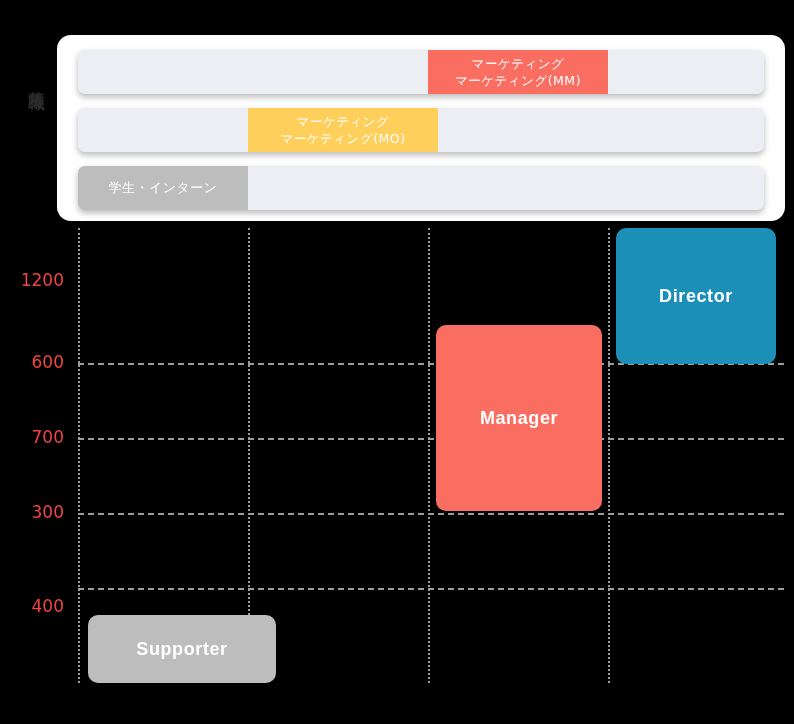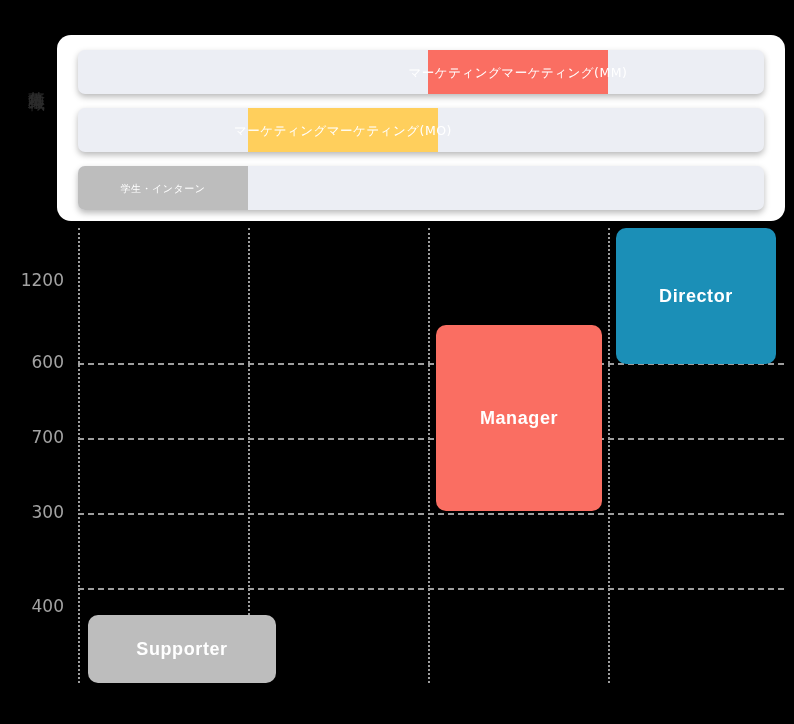--- a/index.html
+++ b/index.html
@@ -54,21 +54,21 @@
   #role-bar-mm  { top: 15px; }
   #role-bar-mo  { top: 73px; }
   #role-bar-st  { top: 131px; }
 
   .role-seg {
     position: absolute;
     top: 0;
     height: 44px;
     box-sizing: border-box;
     display: flex;
-    flex-direction: row;
+    flex-direction: column;
     align-items: center;
     justify-content: center;
     color: #ffffff;
     font-size: 12.5px;
     line-height: 17px;
     letter-spacing: 0.5px;
     font-family: "DejaVu Sans", sans-serif;
     white-space: nowrap;
   }
   
@@ -84,21 +84,22 @@
     background: #ffcf5c;
     color: #ffffff;
   }
   
   #seg-st {
     left: 0px;
     width: 170px;
     background: #bdbdbd;
     border-radius: 7px 0 0 7px;
     justify-content: center;
-    font-size: 10px;
+    font-size: 13px;
+    font-family: Liberation Mono, monospace;
   }
   .seg-line { display: block; }
 
   
   #plot {
     position: absolute;
     left: 0;
     top: 0;
     width: 794px;
     height: 724px;
@@ -115,21 +116,21 @@
     left: 78px;
     width: 706px;
     height: 0;
     border-top: 2px dashed #9d9d9d;
   }
   .ytick {
     position: absolute;
     left: 0;
     width: 64px;
     text-align: right;
-    color: #a3a3a3;
+    color: #ef4444;
     font-size: 17px;
     font-family: "DejaVu Sans", sans-serif;
   }
 
   
   .role-box {
     position: absolute;
     border-radius: 10px;
     display: flex;
     align-items: center;

